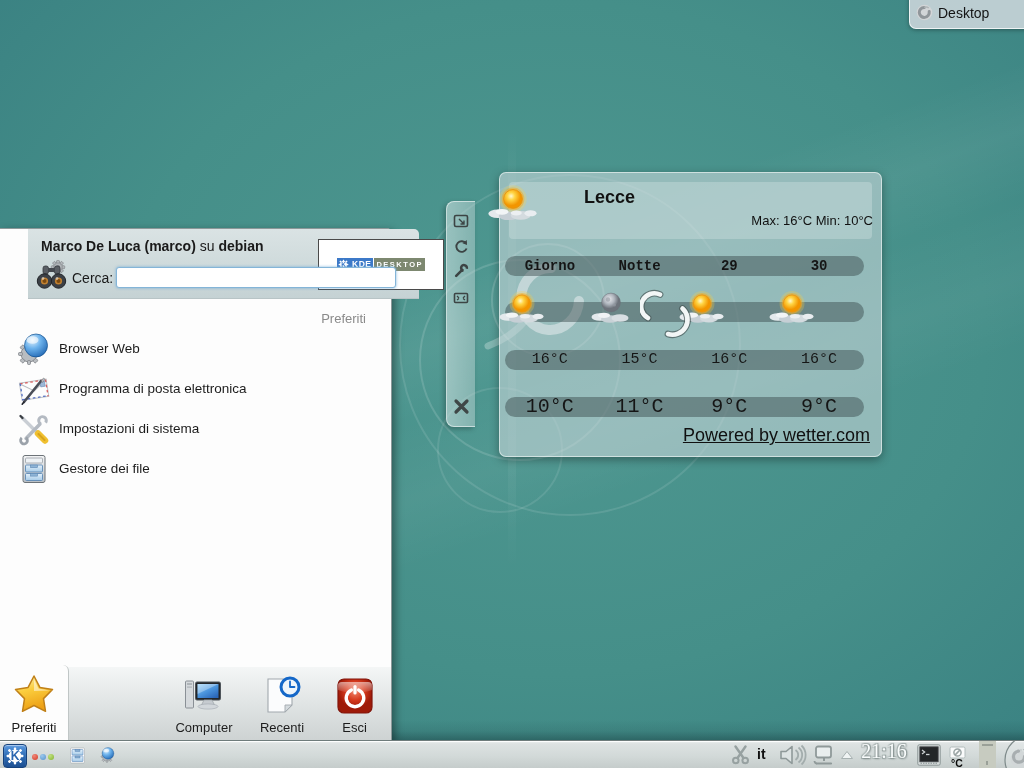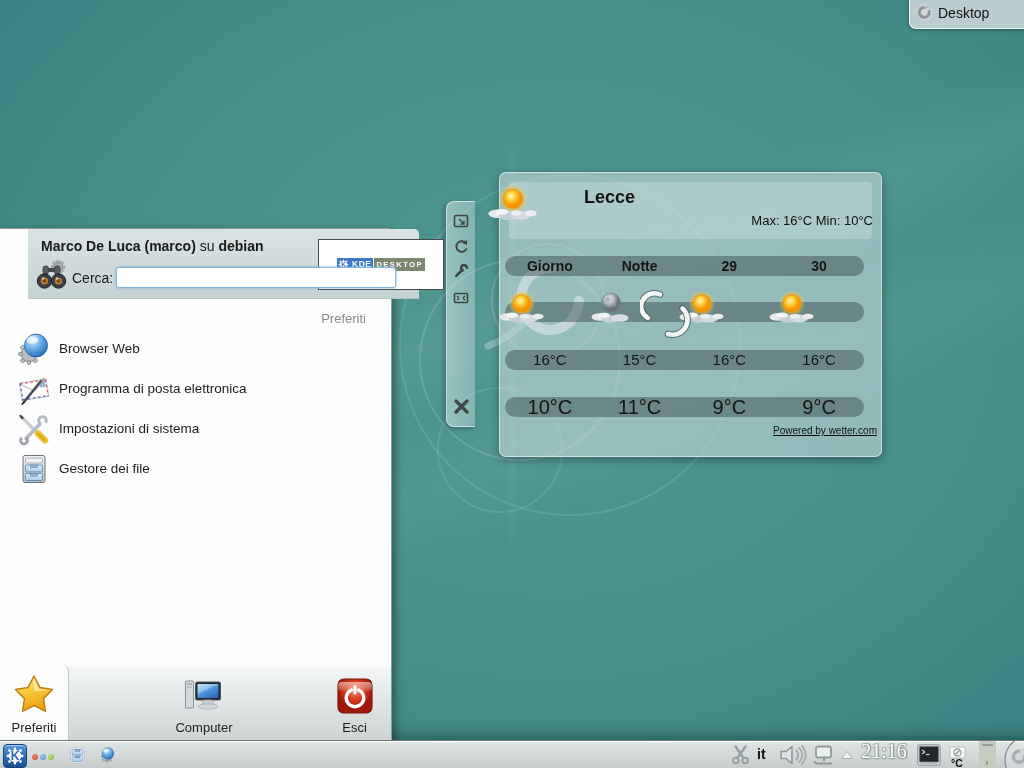--- a/index.html
+++ b/index.html
@@ -25,30 +25,30 @@
 
 #weather{left:473px;top:172px;width:381px;height:283px;z-index:4;
  background:rgba(198,214,217,0.60);
  border:1px solid rgba(255,255,255,0.55);border-radius:7px;
  box-shadow:0 3px 10px rgba(0,0,0,0.35);margin-left:26px;}
 #whead{position:absolute;left:9px;top:9px;width:363px;height:57px;
  background:rgba(255,255,255,0.22);border-radius:4px;}
 #wcity{position:absolute;left:84px;top:14px;font-size:18px;font-weight:bold;color:#111;}
 #wmax{position:absolute;right:8px;top:40px;font-size:13px;color:#111;}
 .wrow{position:absolute;left:5px;width:359px;height:20px;
- background:rgba(58,74,76,0.47);border-radius:10px;display:flex;}
+ background:rgba(58,74,76,0.47);border-radius:10px;display:flex;font-family:Liberation Mono, monospace;}
 .wrow .c{flex:1;text-align:center;color:#151515;}
 #wr1{top:83px;font-weight:bold;font-size:14px;}
 #wr1 .c{line-height:20px;}
 #wr2{top:129px;}
 #wr3{top:177px;font-size:15px;}
 #wr3 .c{line-height:20px;}
 #wr4{top:224px;font-size:20px;align-items:flex-end;}
 #wr4 .c{line-height:20px;}
-#wlink{position:absolute;right:4px;top:252px;font-size:10px;color:#101010;text-decoration:underline;}
+#wlink{position:absolute;right:11px;top:252px;font-size:18px;color:#101010;text-decoration:underline;}
 .wicon{position:absolute;z-index:5;}
 
 #menu{left:0px;top:228px;width:391px;height:512px;z-index:6;
  border:1px solid #8c9899;border-left:none;border-bottom:none;border-radius:0 5px 0 0;
  box-shadow:3px 3px 8px rgba(0,0,0,0.4);
  background:#fdfdfd;}
 #mhead{position:absolute;left:0;top:0;width:100%;height:69px;
  background:linear-gradient(180deg,#dae3e4 0%,#cdd9da 60%,#c5d2d4 100%);
  border-bottom:1px solid #b8c4c6;border-radius:0 5px 0 0;margin-left:28px;}
 #mtitle{position:absolute;left:13px;top:9px;font-size:14px;color:#1a1a1a;}
@@ -381,20 +381,26 @@
           </defs>
    <rect x="4.5" y="7" width="8" height="27" rx="1" fill="linear-gradient(#eee,#bbb)" fill-opacity="1" style="fill:#d5d9dc" stroke="#8a9096"></rect>
    <rect x="6" y="9" width="5" height="2" fill="#aeb4b8"></rect>
           <rect x="6" y="12.5" width="5" height="1.2" fill="#aeb4b8"></rect>
    <rect x="14.5" y="8" width="25" height="18" rx="1.5" fill="#23262a" stroke="#4e545a"></rect>
    <rect x="16.5" y="10" width="21" height="14" fill="url(#gscr)"></rect>
    <path d="M16.5 10 L37.5 10 L16.5 20 Z" fill="rgba(255,255,255,0.3)"></path>
    <path d="M23 26 h8 l2.5 5 h-13 z" fill="#c6cbd0" stroke="#9aa0a6" stroke-width="0.7"></path>
    <ellipse cx="27" cy="32.5" rx="10" ry="2.6" fill="#d2d7db" stroke="#a8aeb4" stroke-width="0.7"></ellipse>
   </svg><div class="tl">Computer</div></div>
+  <div class="tab" style="left:246px;width:72px"><svg width="46" height="46" viewBox="0 0 46 46">
+   <path d="M9 5 H33 V31 L26 38 H9 Z" fill="#fbfcfd" stroke="#a2a8ae" stroke-width="1.1"></path>
+   <path d="M33 31 L26 38 L26 31 Z" fill="#d4dade" stroke="#a2a8ae" stroke-width="0.9"></path>
+   <circle cx="31" cy="13" r="9" fill="#eef5fb" stroke="#1467c8" stroke-width="3"></circle>
+   <path d="M31 13 V7.5 M31 13 L35.5 13" stroke="#1467c8" stroke-width="1.8" stroke-linecap="round"></path>
+  </svg><div class="tl">Recenti</div></div>
   <div class="tab" style="left:318px;width:73px"><svg width="46" height="46" viewBox="0 0 46 46">
    <defs>
             <radialGradient id="gesci" cx="50%" cy="35%">
               <stop offset="0%" stop-color="#f28a70"></stop>
               <stop offset="55%" stop-color="#d63a1e"></stop>
               <stop offset="100%" stop-color="#9e1a08"></stop>
             </radialGradient>
    <linearGradient id="ggl" x1="0" y1="0" x2="0" y2="1">
               <stop offset="0%" stop-color="rgba(255,255,255,0.55)"></stop>
               <stop offset="100%" stop-color="rgba(255,255,255,0.05)"></stop>

